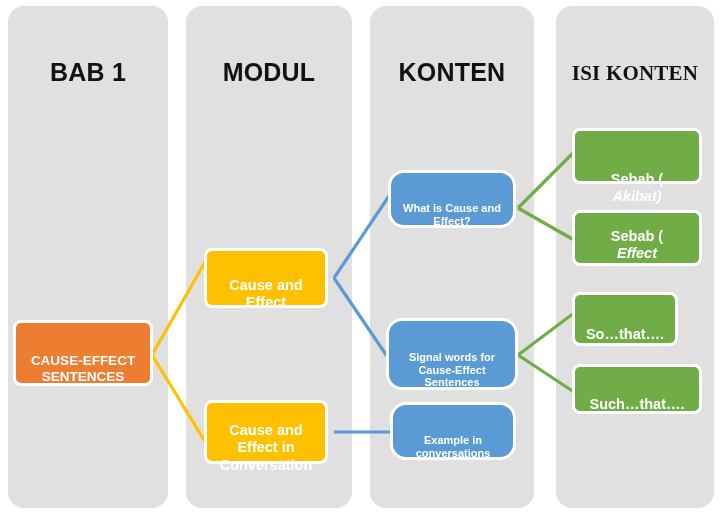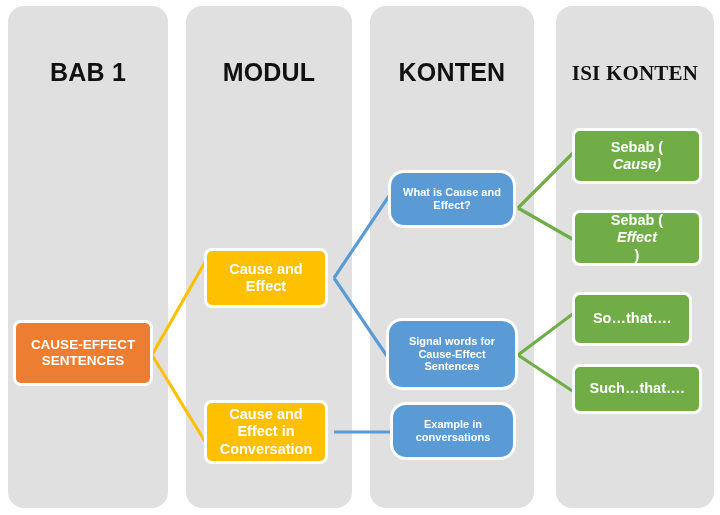--- a/index.html
+++ b/index.html
@@ -57,21 +57,21 @@
     border: 3px solid #ffffff;
     color: #ffffff;
     font-weight: bold;
     display: flex;
     align-items: center;
     justify-content: center;
     text-align: center;
     line-height: 1.18;
     z-index: 3;
   }
-  .node span { display: block; padding: 0 4px; }
+  .node span { display: block; padding: 0 4px; margin-top: 32px; }
 
   .node-orange { background: #ed7d31; font-size: 13.5px; }
   .node-yellow { background: #ffc000; font-size: 14.5px; }
   .node-blue   { background: #5b9bd5; font-size: 11px; border-radius: 16px; }
   .node-green  { background: #70ad47; font-size: 14.5px; }
 
   .node-green i { font-style: italic; }
 </style>
 </head>
 <body>
@@ -118,25 +118,25 @@
     <span>What is Cause and Effect?</span>
   </div>
   <div class="node node-blue" style="left:386px; top:318px; width:132px; height:72px;">
     <span>Signal words for Cause-Effect Sentences</span>
   </div>
   <div class="node node-blue" style="left:390px; top:402px; width:126px; height:58px;">
     <span>Example in conversations</span>
   </div>
 
   <div class="node node-green" style="left:572px; top:128px; width:130px; height:56px;">
-    <span><span>Sebab (</span><i>Cause</i><i>)</i></span>
+    <span><span>Sebab (</span><i>Akibat</i><i>)</i></span>
   </div>
   <div class="node node-green" style="left:572px; top:210px; width:130px; height:56px;">
     <span><span>Sebab (</span><i>Effect</i><span>)</span></span>
   </div>
-  <div class="node node-green" style="left:572px; top:292px; width:120px; height:54px;">
+  <div class="node node-green" style="left:572px; top:292px; width:106px; height:54px;">
     <span>So…that….</span>
   </div>
   <div class="node node-green" style="left:572px; top:364px; width:130px; height:50px;">
     <span>Such…that….</span>
   </div>
 
 </div>
 
 </body></html>

